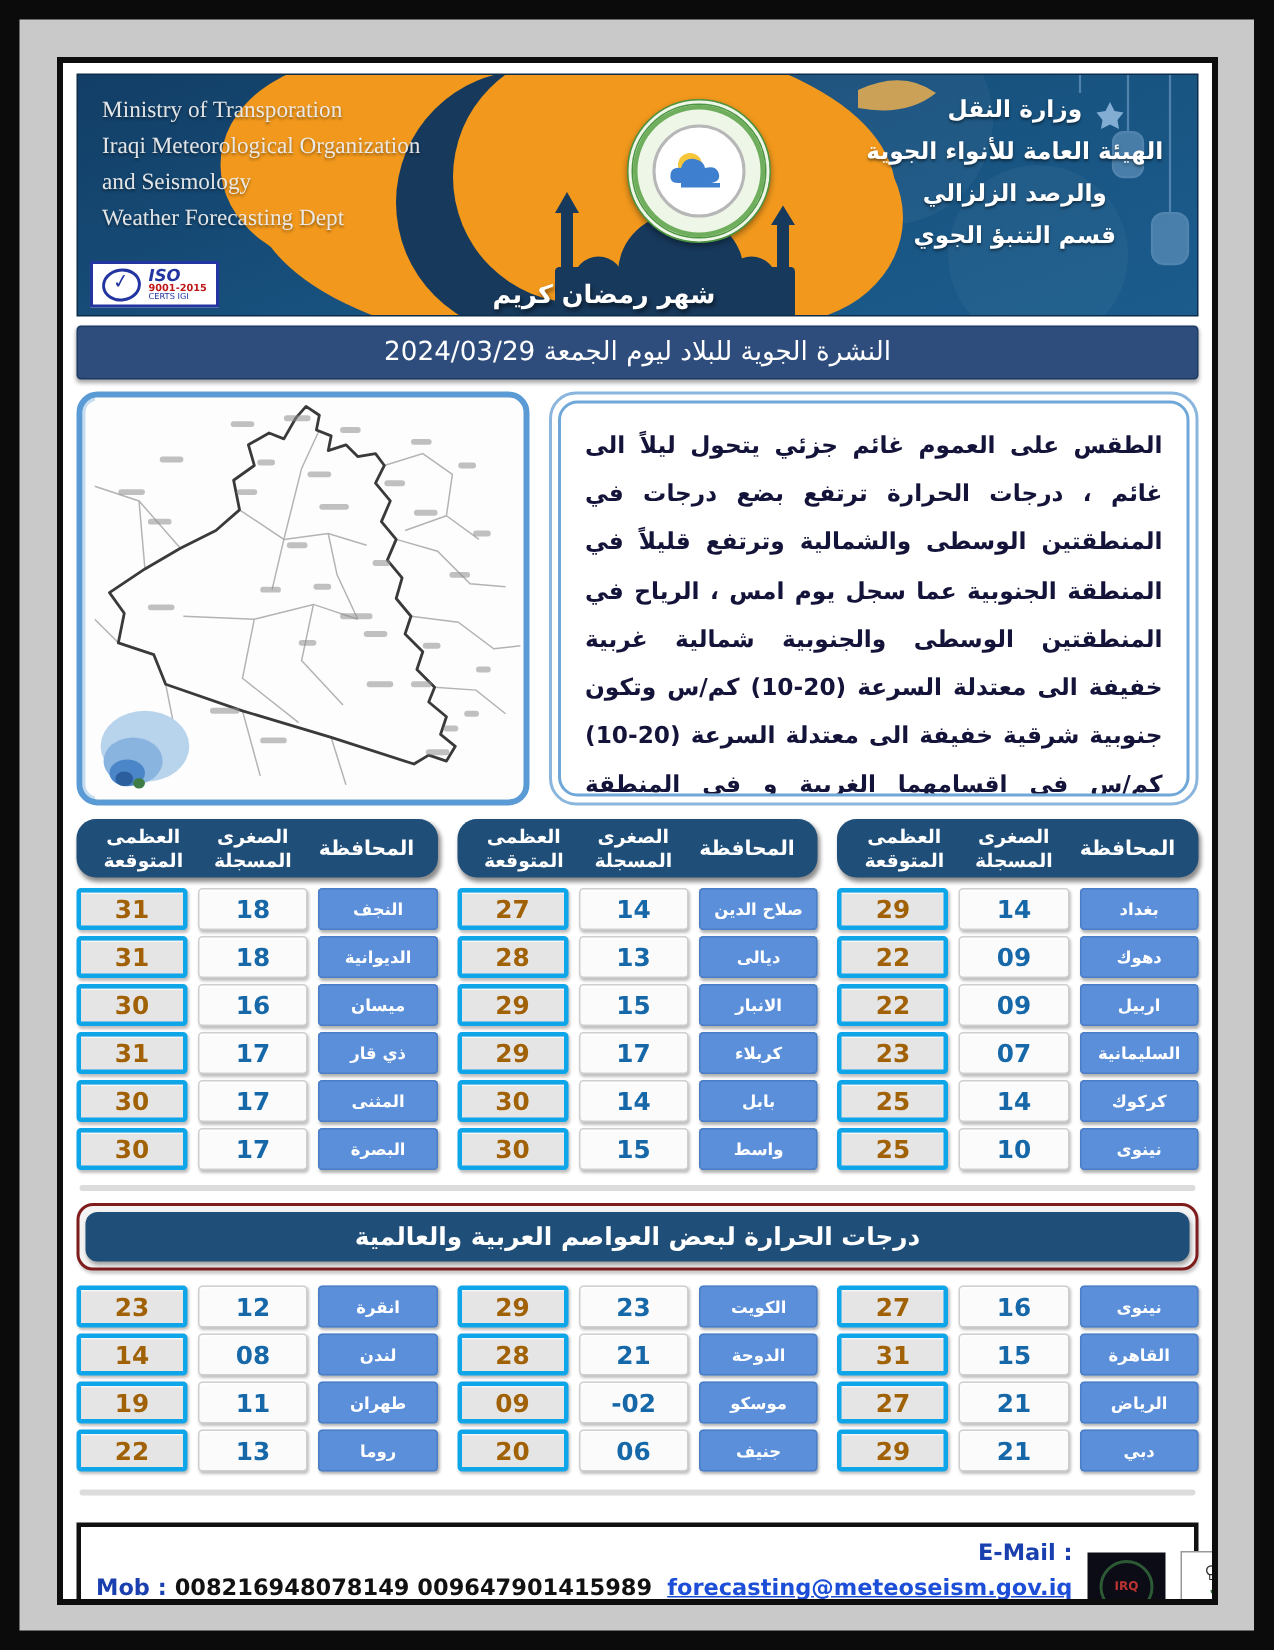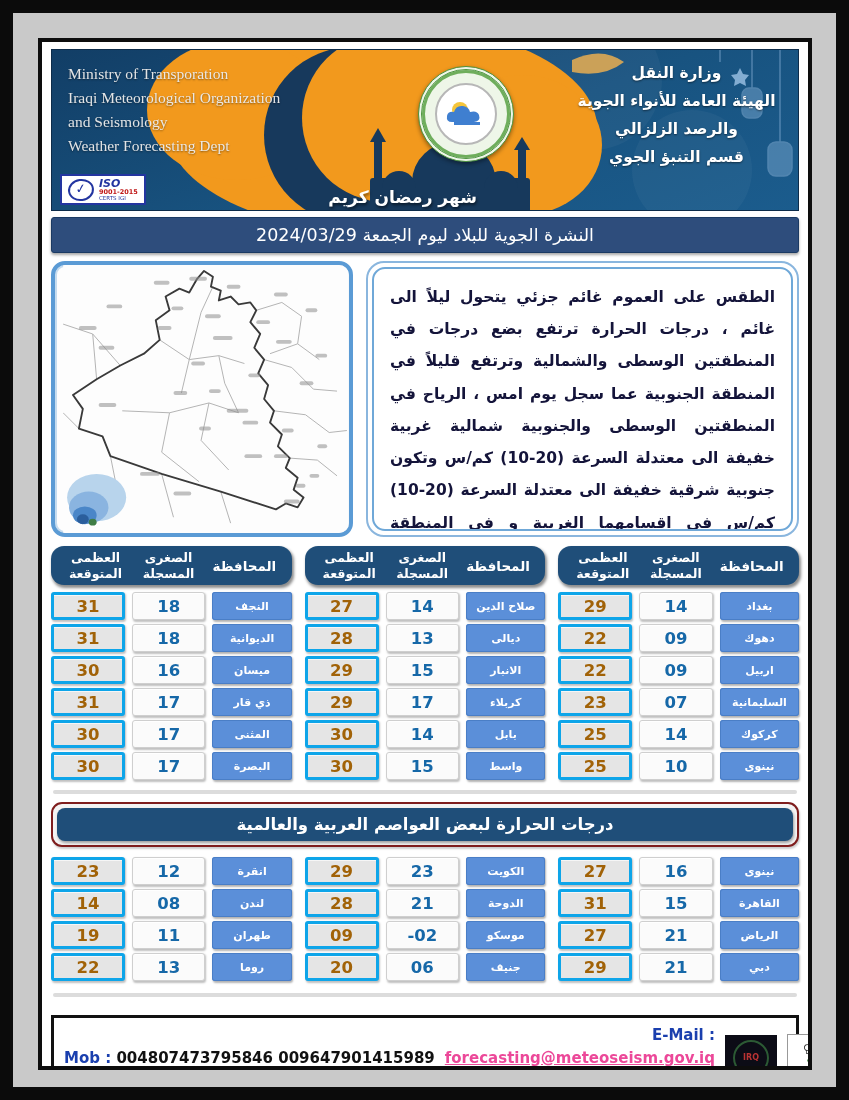--- a/index.html
+++ b/index.html
@@ -74,21 +74,21 @@
   .section-bar{background:#1f4e79;border-radius:8px;color:#fff;text-align:center;font-weight:bold;
                font-size:16.5px;padding:7px 0;box-shadow:1px 2px 3px rgba(0,0,0,.35);}
 
   
   .footer{margin-top:10px;border:3px solid #111;background:#fff;padding:6px 10px;display:flex;direction:ltr;
           align-items:center;gap:10px;font-size:15px;flex:none;}
   .mob{flex:1.25;font-weight:bold;color:#111;white-space:nowrap;}
   .mob .lbl{color:#1a3fae;}
   .email-block{flex:1.5;text-align:right;line-height:1.5;}
   .email-line{font-weight:bold;color:#1a3fae;}
-  .email-line a{color:#ec4899;}
+  .email-line a{color:#1d4ed8;}
   .cert-line{color:#111;font-size:14.5px;font-family:"Liberation Sans",sans-serif;}
   .badge-dark{width:52px;height:46px;background:#0c0c16;display:flex;align-items:center;justify-content:center;flex:none;}
   .badge-dark .ring{width:32px;height:32px;border-radius:50%;border:2px solid #2c5a34;display:flex;align-items:center;
                     justify-content:center;color:#b33;font-size:8px;font-weight:bold;}
   .badge-ukas{width:44px;height:46px;background:#fff;border:1px solid #999;display:flex;flex-direction:column;
               align-items:center;justify-content:center;flex:none;line-height:1;}
   .badge-ukas .crown{font-size:17px;color:#2c2c2c;}
   .badge-ukas .tick{color:#2f7d2f;font-size:11px;font-weight:bold;margin-top:-3px;}
   .badge-ukas .lbl{font-size:7px;color:#b03030;font-weight:bold;letter-spacing:1px;border-top:1px solid #b03030;margin-top:2px;padding-top:1px;}
 </style>
@@ -470,21 +470,21 @@
           <div class="cell max">22</div>
         </div>
       </div>
   </div>
 
   <div class="hr-strip" style="margin-top:12px;"></div>
 
   <div class="footer">
     <div class="mob">
       <span class="lbl">Mob :</span>
-      <span>004807473795846   009647901415989</span>
+      <span>008216948078149   009647901415989</span>
     </div>
     <div class="email-block">
       <div class="email-line">
         <span>E-Mail :</span>
         <a href="#">forecasting@meteoseism.gov.iq</a>
       </div>
       <div class="cert-line">CERTIFIED ISO122532/001/UK/En</div>
     </div>
     <div class="badge-dark">
       <div class="ring">IRQ</div>

